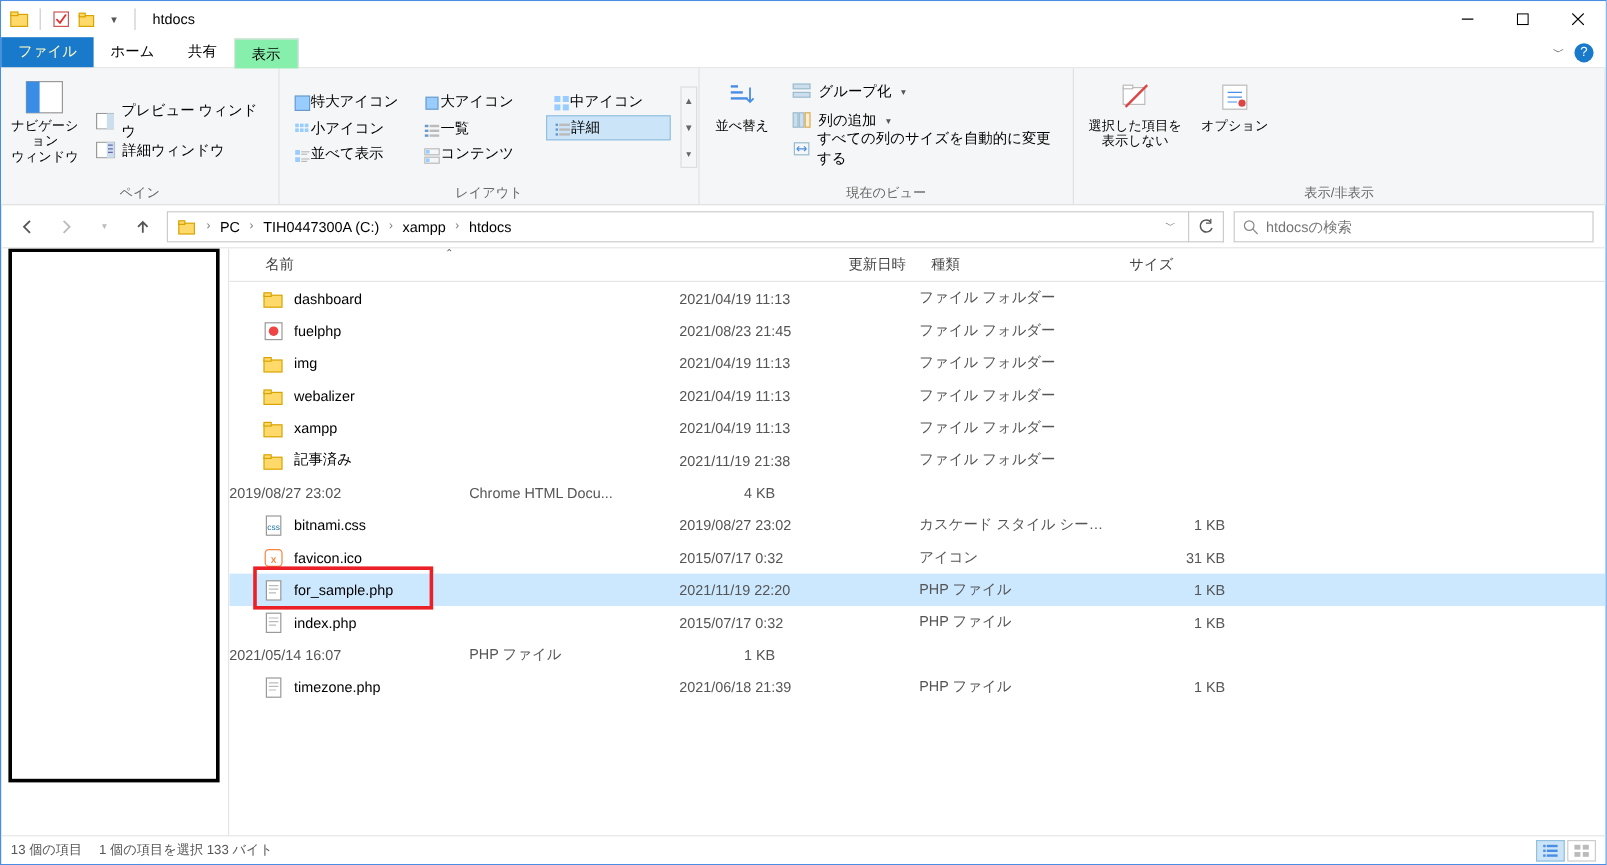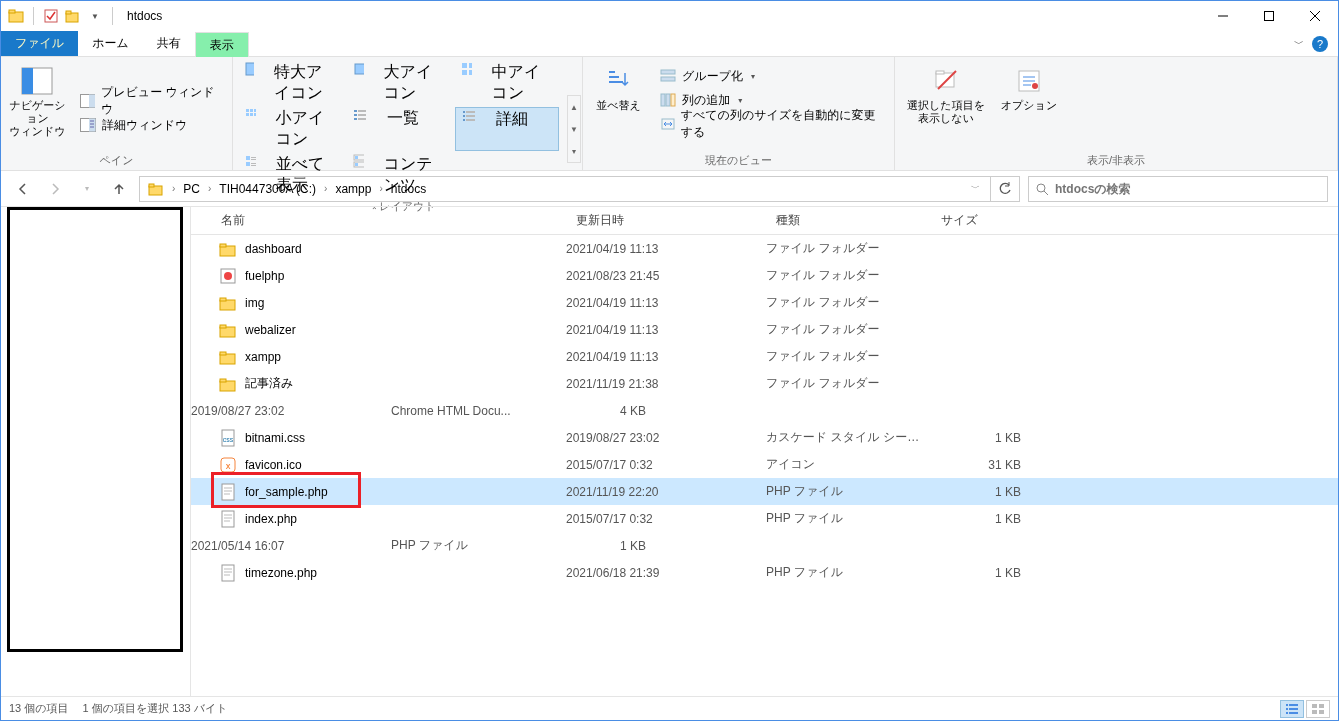--- a/index.html
+++ b/index.html
@@ -27,46 +27,46 @@
 .ribbon-body { height: 114px; background: #f5f6f7; border-bottom: 1px solid #e1e1e1; display: flex; }
 .rgroup { border-right: 1px solid #e1e1e1; display: flex; flex-direction: column; padding: 4px 6px 2px; }
 .rgroup-content { flex: 1; display: flex; align-items: flex-start; gap: 6px; }
 .rgroup-label { text-align: center; font-size: 11px; color: #666; padding-top: 2px; }
 .rbig { display: flex; flex-direction: column; align-items: center; width: 64px; gap: 2px; padding-top: 4px; text-align: center; font-size: 11px; line-height: 1.2; }
 .rbig-icon { width: 32px; height: 32px; display: flex; align-items: center; justify-content: center; }
 .rcol { display: flex; flex-direction: column; gap: 2px; }
 .ritem { display: flex; align-items: center; gap: 6px; padding: 2px 6px; font-size: 12px; height: 22px; }
 .ritem input[type=checkbox] { width: 13px; height: 13px; }
 .layout-grid { display: grid; grid-template-columns: repeat(3, auto); gap: 2px 4px; }
-.layout-item { display: flex; align-items: flex-start; gap: 20px; padding: 1px 6px; font-size: 16px; width: 104px; }
+.layout-item { display: flex; align-items: flex-end; gap: 0; padding: 1px 6px; font-size: 12px; width: 104px; }
 .layout-item.sel { background: #cce4f7; border: 1px solid #92c0e0; }
 .scroll-col { display: flex; flex-direction: column; justify-content: space-between; height: 68px; padding: 2px; border: 1px solid #ddd; width: 16px; margin-left: 2px; }
 .scroll-btn { height: 18px; display: flex; align-items: center; justify-content: center; font-size: 8px; color: #666; }
 
 
 .addrbar { height: 36px; display: flex; align-items: center; gap: 8px; padding: 0 10px; border-bottom: 1px solid #e5e5e5; }
 .nav-btn { width: 24px; height: 24px; display: flex; align-items: center; justify-content: center; color: #555; }
 .nav-btn.disabled { color: #bbb; }
 .breadcrumb { flex: 1; height: 26px; border: 1px solid #ccc; display: flex; align-items: center; padding: 0 4px; gap: 2px; }
 .bc-seg { padding: 0 4px; display: flex; align-items: center; gap: 4px; font-size: 12px; }
 .bc-chev { color: #777; font-size: 10px; padding: 0 2px; }
 .bc-dd { margin-left: auto; padding: 0 6px; color: #555; }
 .refresh { width: 30px; height: 26px; border: 1px solid #ccc; border-left: none; display: flex; align-items: center; justify-content: center; margin-left: -9px; }
 .searchbox { width: 300px; height: 26px; border: 1px solid #ccc; display: flex; align-items: center; padding: 0 6px; gap: 6px; color: #888; }
-.searchbox input { border: none; outline: none; flex: 1; font-size: 12px; color: #888; font-weight: bold; }
+.searchbox input { border: none; outline: none; flex: 1; font-size: 12px; color: #888; }
 
 
 .main { flex: 1; display: flex; overflow: hidden; }
 .navpane { width: 190px; border-right: 1px solid #e5e5e5; position: relative; }
 .black-box { position: absolute; top: 0; left: 6px; width: 176px; height: 445px; border: 3px solid #000; }
 .listpane { flex: 1; display: flex; flex-direction: column; overflow: hidden; }
 .list-header { height: 28px; display: flex; align-items: center; border-bottom: 1px solid #e5e5e5; font-size: 12px; color: #444; position: relative; }
 .col { padding: 0 10px; display: flex; align-items: center; gap: 4px; height: 100%; border-right: 1px solid transparent; }
 .col-name { width: 375px; padding-left: 30px; }
-.col-date { width: 200px; }
+.col-date { width: 200px; justify-content: flex-end; }
 .col-type { width: 165px; }
 .col-size { width: 100px; text-align: right; }
 .sort-ind { position: absolute; left: 180px; top: -1px; font-size: 8px; color: #555; }
 
 .rows { flex: 1; overflow-y: auto; }
 .row { height: 27px; display: flex; align-items: center; font-size: 12px; position: relative; }
 .row.selected { background: #cce8ff; }
 .row .cell-name { width: 375px; padding-left: 28px; display: flex; align-items: center; gap: 8px; }
 .row .cell-date { width: 200px; color: #555; }
 .row .cell-type { width: 165px; color: #555; white-space: nowrap; overflow: hidden; text-overflow: ellipsis; }

